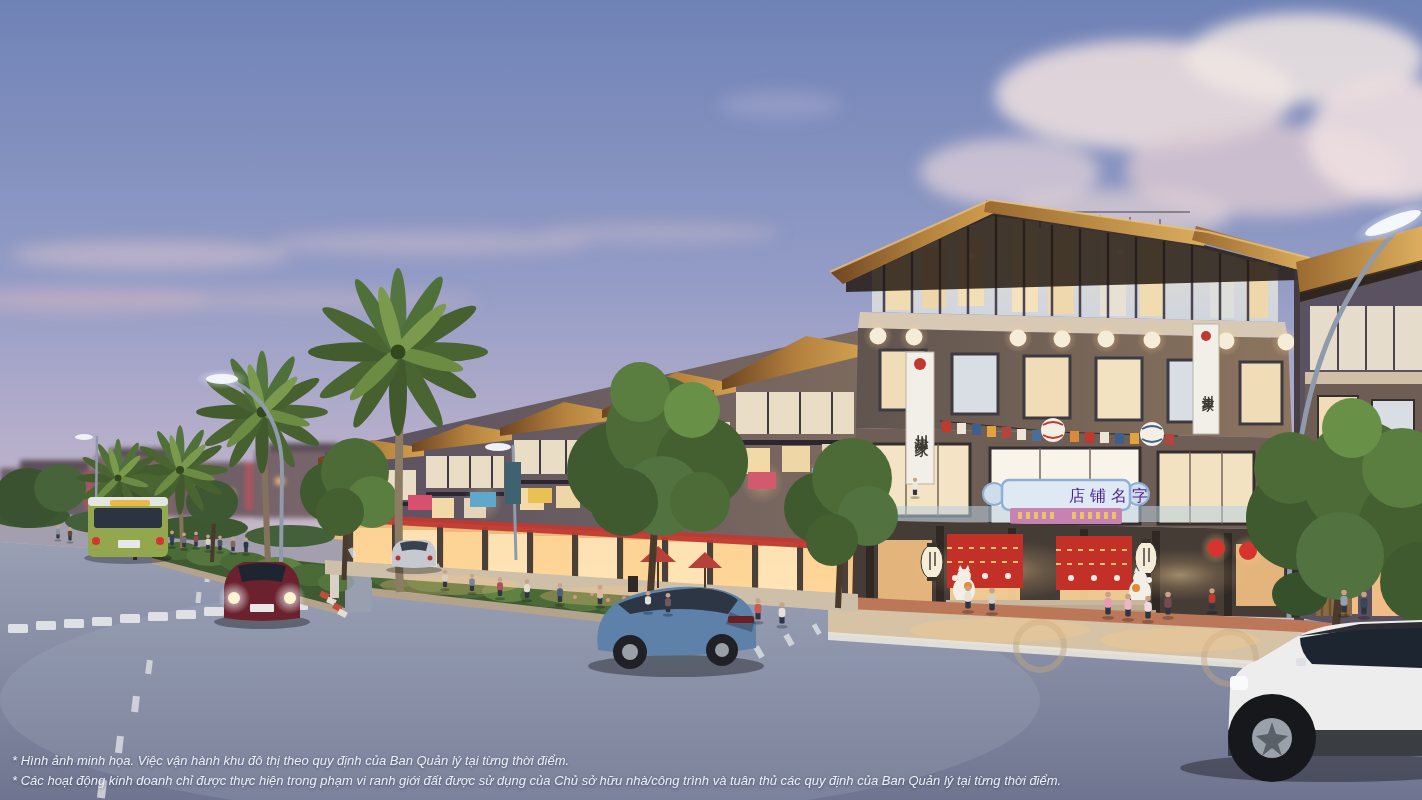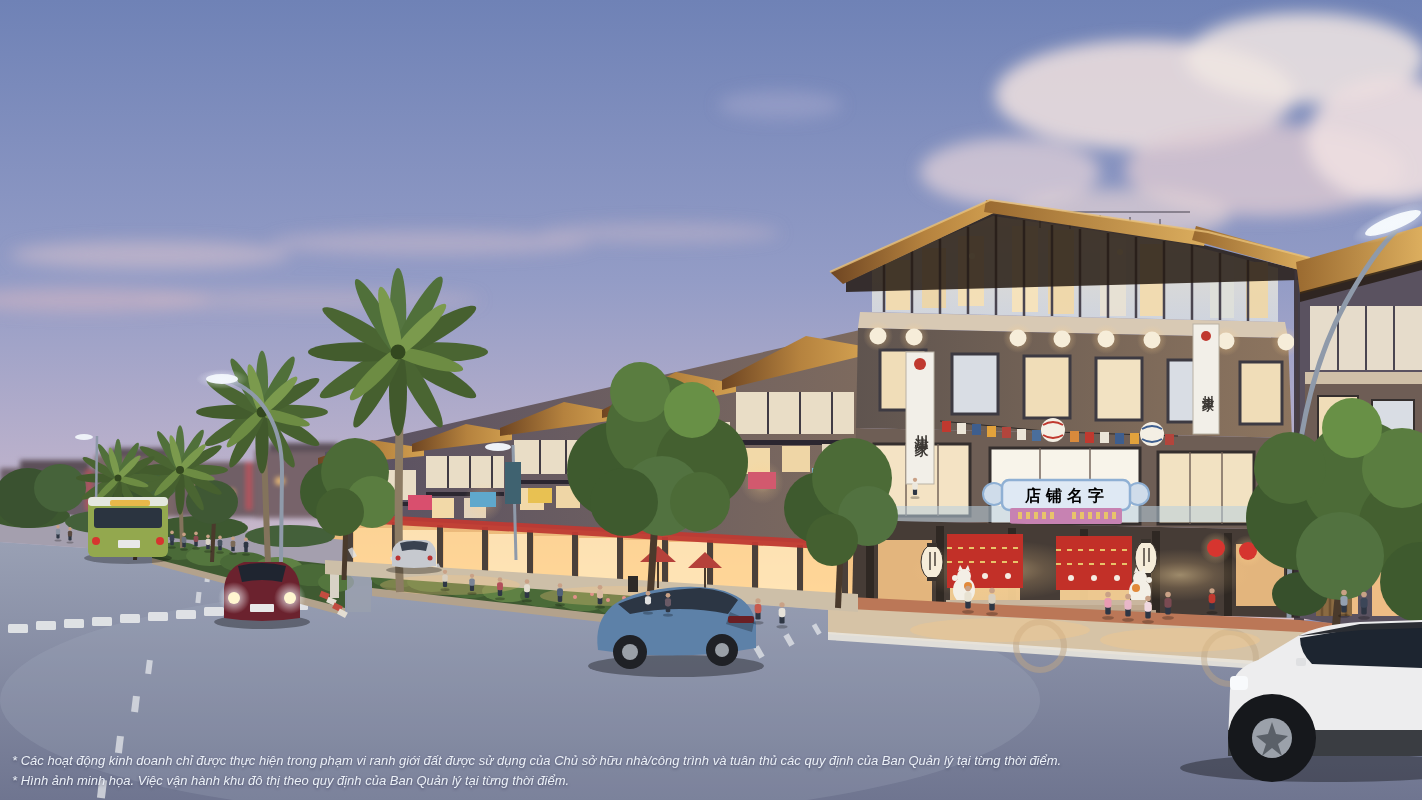--- a/index.html
+++ b/index.html
@@ -3,22 +3,22 @@
 <meta charset="utf-8">
 <style>
   html,body{margin:0;padding:0;background:#1a1d28;}
   .scene{position:relative;width:1422px;height:800px;overflow:hidden;
          font-family:"Liberation Sans",sans-serif;background:#8f9ac6;}
   .scene svg{position:absolute;left:0;top:0;}
   .txt{position:absolute;pointer-events:none;}
   .disclaimer{left:12px;top:751px;font-size:13px;font-style:italic;
               color:#ecf1f8;text-shadow:0 1px 3px rgba(30,30,60,.55);line-height:20px;}
   .plaque-text{left:1004px;top:483px;width:126px;height:26px;display:flex;
-               align-items:center;justify-content:center;font-size:16px;font-weight:700;
-               letter-spacing:5px;color:#000000;font-family:"DejaVu Sans",sans-serif;}
+               align-items:center;justify-content:center;font-size:16px;font-weight:400;
+               letter-spacing:5px;color:#4c1d95;font-family:"DejaVu Sans",sans-serif;padding-left:44px;}
   .vbanner{writing-mode:vertical-rl;text-orientation:upright;font-weight:600;
            color:#3c3834;font-family:"DejaVu Sans",sans-serif;text-align:center;}
   .vbanner.left{left:909px;top:374px;width:22px;height:108px;font-size:14px;letter-spacing:3px;}
   .vbanner.right{left:1196px;top:346px;width:20px;height:84px;font-size:12px;letter-spacing:2px;}
 </style>
 </head>
 <body>
 
 <div class="scene">
 <svg viewBox="0 0 1422 800" width="1422" height="800">
@@ -697,19 +697,19 @@
     <use href="#ped" transform="translate(1128,602) scale(0.85)" color="#e8b7c8"></use>
     <use href="#ped" transform="translate(1148,604) scale(0.85)" color="#f0d8e0"></use>
     <use href="#ped" transform="translate(1168,600) scale(0.85)" color="#7a4a52"></use>
     <use href="#ped" transform="translate(1212,596) scale(0.8)" color="#c0392f"></use>
     <use href="#ped" transform="translate(1344,598) scale(0.85)" color="#94a0b0"></use>
     <use href="#ped" transform="translate(1364,600) scale(0.85)" color="#3c4658"></use>
   </g>
 </svg>
 
 <div class="txt disclaimer">
+  <div>* Hình ảnh minh họa. Việc vận hành khu đô thị theo quy định của Ban Quản lý tại từng thời điểm.</div>
   <div>* Các hoạt động kinh doanh chỉ được thực hiện trong phạm vi ranh giới đất được sử dụng của Chủ sở hữu nhà/công trình và tuân thủ các quy định của Ban Quản lý tại từng thời điểm.</div>
-  <div>* Hình ảnh minh họa. Việc vận hành khu đô thị theo quy định của Ban Quản lý tại từng thời điểm.</div>
 </div>
 <div class="txt plaque-text">店铺名字</div>
 <div class="txt vbanner left">川津家</div>
 <div class="txt vbanner right">川津家</div>
 </div>
 
 </body></html>

